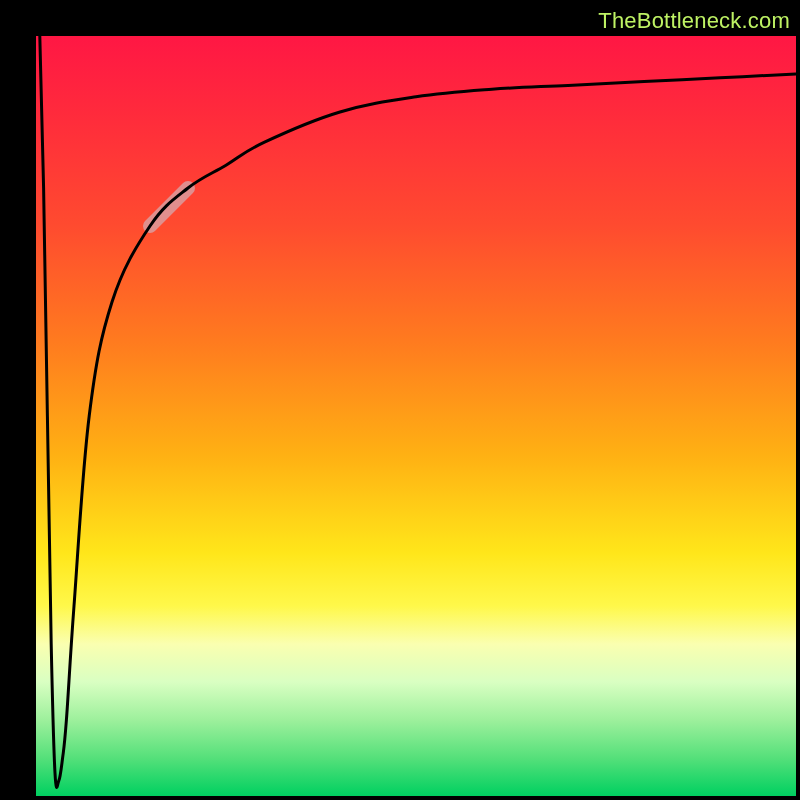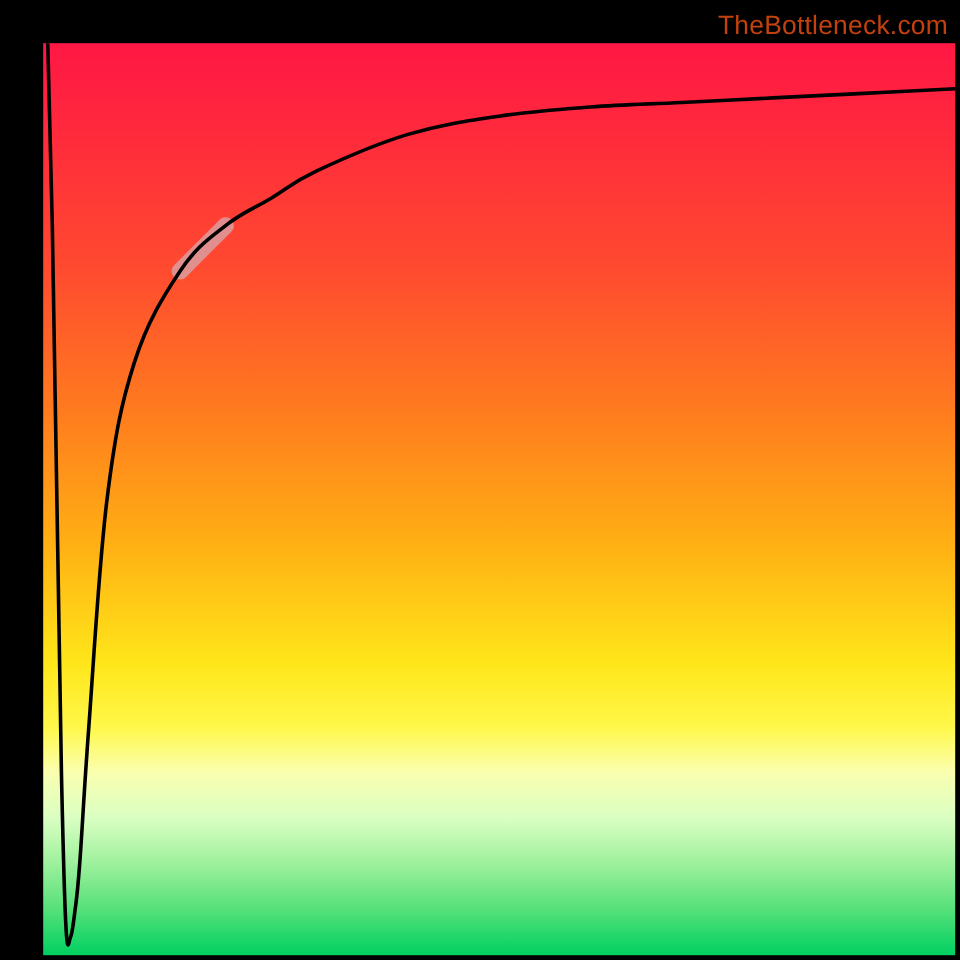--- a/index.html
+++ b/index.html
@@ -37,21 +37,21 @@
       #d9ffc2 85%,
       #9df09c 90%,
       #55e07a 95%,
       #00d060 100%
     );
   }
   .watermark {
     position: absolute;
     top: 8px;
     right: 10px;
-    color: #c2410c;
+    color: #bef264;
     font-size: 22px;
     letter-spacing: 0.2px;
     user-select: none;
     margin-left: 16px;
   }
   svg.curve {
     position: absolute;
     inset: 0;
     width: 100%;
     height: 100%;

